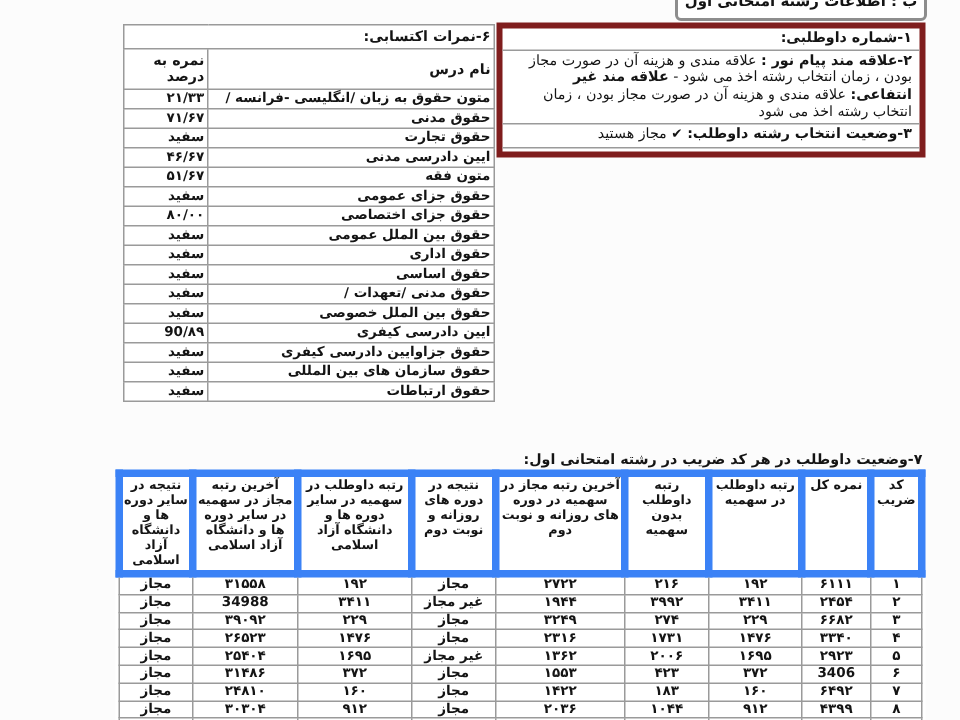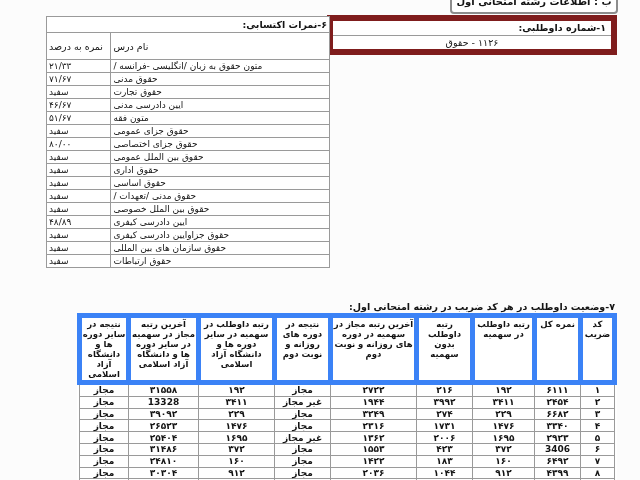--- a/index.html
+++ b/index.html
@@ -12,36 +12,36 @@
   
   .top-banner{
     position:absolute;top:-11px;right:22px;width:164px;height:21px;
     border:2px solid #8d8d8d;border-radius:4px;background:#fff;
     display:flex;align-items:center;justify-content:center;
     font-weight:bold;font-size:10px;white-space:nowrap;
   }
   
   .info-panel{
     position:absolute;top:15px;right:23px;width:278px;
-    border:6px solid #7f1d1d;background:#fff;font-size:9.5px;
+    border:4px solid #7f1d1d;background:#fff;font-size:9.5px;
   }
   .info-row{padding:1px 5px;border-bottom:1px solid #9a9a9a;line-height:11.6px;text-align:right}
   .info-row:last-child{border-bottom:none}
   .info-row .center{text-align:center}
   .check{font-size:9px}
   
   table{border-collapse:collapse;background:#fff}
   .scores-table{
-    position:absolute;top:16px;right:310px;width:284px;
+    position:absolute;top:16px;right:310px;width:248px;
     font-size:9px;table-layout:fixed;
   }
   .scores-table th,.scores-table td{border:1px solid #9a9a9a;padding:0 2px}
   .scores-table .title-cell{text-align:right;font-weight:bold;font-size:9.5px;height:15px}
-  .scores-table .head{font-weight:normal;text-align:left;font-size:9.5px;height:26px;line-height:11px;vertical-align:middle}
-  .scores-table td{text-align:left;font-weight:normal;height:12px;line-height:10.5px}
+  .scores-table .head{font-weight:bold;text-align:right;font-size:9.5px;height:26px;line-height:11px;vertical-align:middle}
+  .scores-table td{text-align:right;font-weight:bold;height:12px;line-height:10.5px}
   
   .coeff-title{
     position:absolute;top:301px;right:25px;
     font-weight:bold;font-size:9.5px;
   }
   .coeff-table{
     position:absolute;top:313px;right:23px;width:535px;
     font-size:8.5px;table-layout:fixed;
   }
   .coeff-table th{border:5px solid #3b82f6;font-weight:bold;padding:1px 0;vertical-align:top;line-height:10px;height:42px}
@@ -55,21 +55,28 @@
 
 <div class="top-banner">
   <span>ب : اطلاعات رشته امتحانی اول</span>
 </div>
 
 <div class="info-panel">
   <div class="info-row">
     <span class="b">۱-شماره داوطلبی:</span>
   </div>
   <div class="info-row">
-    <div class="center">۱۱۲۶ - حقوق</div>
+    <span class="b">۲-علاقه مند پیام نور :</span><span> علاقه مندی و هزینه آن در صورت مجاز بودن ، زمان انتخاب رشته اخذ می شود - </span><span class="b">علاقه مند غیر انتفاعی:</span><span> علاقه مندی و هزینه آن در صورت مجاز بودن ، زمان انتخاب رشته اخذ می شود</span>
+  </div>
+  <div class="info-row">
+    <span class="b">۳-وضعیت انتخاب رشته داوطلب:</span>
+    <span class="check">✔</span>
+    <span>مجاز هستید</span>
+  </div>
+  <div class="info-row">
   </div>
 </div>
 
 <table class="scores-table">
   <colgroup>
       <col class="course-col">
       <col class="score-col">
     </colgroup>
   <thead>
     <tr>
@@ -124,21 +131,21 @@
       <tr>
         <td>حقوق مدنی /تعهدات /</td>
         <td>سفید</td>
       </tr>
       <tr>
         <td>حقوق بین الملل خصوصی</td>
         <td>سفید</td>
       </tr>
       <tr>
         <td>ایین دادرسی کیفری</td>
-        <td>۴۸/۸۹</td>
+        <td>90/۸۹</td>
       </tr>
       <tr>
         <td>حقوق جزاوایین دادرسی کیفری</td>
         <td>سفید</td>
       </tr>
       <tr>
         <td>حقوق سازمان های بین المللی</td>
         <td>سفید</td>
       </tr>
       <tr>
@@ -187,21 +194,21 @@
         <td>مجاز</td>
       </tr>
       <tr>
         <td>۲</td>
         <td>۲۴۵۴</td>
         <td>۳۴۱۱</td>
         <td>۳۹۹۲</td>
         <td>۱۹۴۴</td>
         <td>غیر مجاز</td>
         <td>۳۴۱۱</td>
-        <td>13328</td>
+        <td>34988</td>
         <td>مجاز</td>
       </tr>
       <tr>
         <td>۳</td>
         <td>۶۶۸۲</td>
         <td>۲۲۹</td>
         <td>۲۷۴</td>
         <td>۳۲۴۹</td>
         <td>مجاز</td>
         <td>۲۲۹</td>

